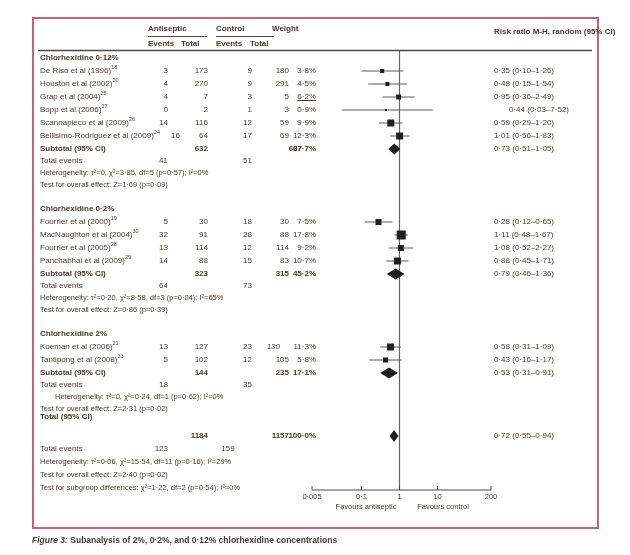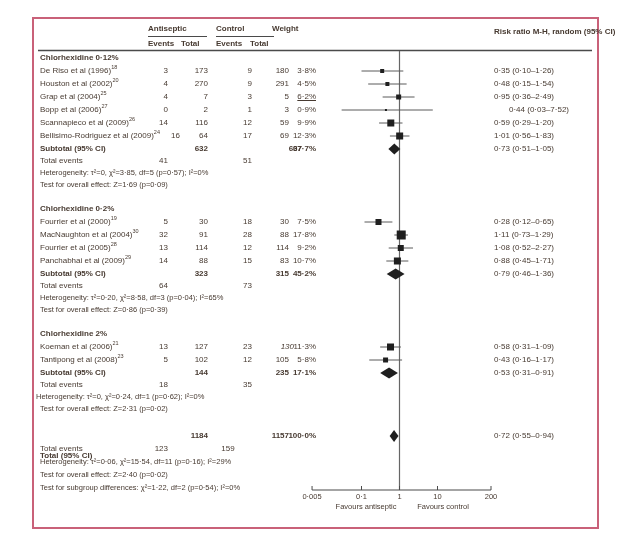--- a/index.html
+++ b/index.html
@@ -140,21 +140,21 @@
       <div class="t abs right" style="left: 204px; top: 217px; width: 48px;">18</div>
       <div class="t abs right" style="left: 241px; top: 217px; width: 48px;">30</div>
       <div class="t abs right" style="left: 268px; top: 217px; width: 48px;">7·5%</div>
       <div class="t abs " style="left: 494px; top: 217px;">0·28 (0·12–0·65)</div>
       <div class="t abs " style="left: 40px; top: 230px;">MacNaughton et al (2004)<sup>30</sup></div>
       <div class="t abs right" style="left: 120px; top: 230px; width: 48px;">32</div>
       <div class="t abs right" style="left: 160px; top: 230px; width: 48px;">91</div>
       <div class="t abs right" style="left: 204px; top: 230px; width: 48px;">28</div>
       <div class="t abs right" style="left: 241px; top: 230px; width: 48px;">88</div>
       <div class="t abs right" style="left: 268px; top: 230px; width: 48px;">17·8%</div>
-      <div class="t abs " style="left: 494px; top: 230px;">1·11 (0·73–1·29)</div>
+      <div class="t abs " style="left: 494px; top: 230px;">1·11 (0·48–1·67)</div>
       <div class="t abs " style="left: 40px; top: 243px;">Fourrier et al (2005)<sup>28</sup></div>
       <div class="t abs right" style="left: 120px; top: 243px; width: 48px;">13</div>
       <div class="t abs right" style="left: 160px; top: 243px; width: 48px;">114</div>
       <div class="t abs right" style="left: 204px; top: 243px; width: 48px;">12</div>
       <div class="t abs right" style="left: 241px; top: 243px; width: 48px;">114</div>
       <div class="t abs right" style="left: 268px; top: 243px; width: 48px;">9·2%</div>
       <div class="t abs " style="left: 494px; top: 243px;">1·08 (0·52–2·27)</div>
       <div class="t abs " style="left: 40px; top: 256px;">Panchabhai et al (2009)<sup>29</sup></div>
       <div class="t abs right" style="left: 120px; top: 256px; width: 48px;">14</div>
       <div class="t abs right" style="left: 160px; top: 256px; width: 48px;">88</div>
@@ -170,41 +170,41 @@
       <div class="t abs " style="left: 40px; top: 281px;">Total events</div>
       <div class="t abs right" style="left: 120px; top: 281px; width: 48px;">64</div>
       <div class="t abs right" style="left: 204px; top: 281px; width: 48px;">73</div>
       <div class="t abs small" style="left: 40px; top: 293px;">Heterogeneity: τ²=0·20, χ²=8·58, df=3 (p=0·04); I²=65%</div>
       <div class="t abs small" style="left: 40px; top: 305px;">Test for overall effect: Z=0·86 (p=0·39)</div>
       <div class="t abs b" style="left: 40px; top: 329px;">Chlorhexidine 2%</div>
       <div class="t abs " style="left: 40px; top: 342px;">Koeman et al (2006)<sup>21</sup></div>
       <div class="t abs right" style="left: 120px; top: 342px; width: 48px;">13</div>
       <div class="t abs right" style="left: 160px; top: 342px; width: 48px;">127</div>
       <div class="t abs right" style="left: 204px; top: 342px; width: 48px;">23</div>
-      <div class="t abs right" style="left: 246px; top: 342px; width: 48px; font-style: italic;">130</div>
+      <div class="t abs right" style="left: 232px; top: 342px; width: 48px; font-style: italic;">130</div>
       <div class="t abs right" style="left: 268px; top: 342px; width: 48px;">11·3%</div>
       <div class="t abs " style="left: 494px; top: 342px;">0·58 (0·31–1·09)</div>
       <div class="t abs " style="left: 40px; top: 355px;">Tantipong et al (2008)<sup>23</sup></div>
       <div class="t abs right" style="left: 120px; top: 355px; width: 48px;">5</div>
       <div class="t abs right" style="left: 160px; top: 355px; width: 48px;">102</div>
       <div class="t abs right" style="left: 204px; top: 355px; width: 48px;">12</div>
       <div class="t abs right" style="left: 241px; top: 355px; width: 48px;">105</div>
       <div class="t abs right" style="left: 268px; top: 355px; width: 48px;">5·8%</div>
       <div class="t abs " style="left: 494px; top: 355px;">0·43 (0·16–1·17)</div>
       <div class="t abs b" style="left: 40px; top: 368px;">Subtotal (95% CI)</div>
       <div class="t abs right b" style="left: 160px; top: 368px; width: 48px;">144</div>
       <div class="t abs right b" style="left: 241px; top: 368px; width: 48px;">235</div>
       <div class="t abs right b" style="left: 268px; top: 368px; width: 48px;">17·1%</div>
       <div class="t abs " style="left: 494px; top: 368px;">0·53 (0·31–0·91)</div>
       <div class="t abs " style="left: 40px; top: 380px;">Total events</div>
       <div class="t abs right" style="left: 120px; top: 380px; width: 48px;">18</div>
       <div class="t abs right" style="left: 204px; top: 380px; width: 48px;">35</div>
-      <div class="t abs small" style="left: 36px; top: 392px;">Heterogeneity: τ²=0, χ²=0·24, df=1 (p=0·62); I²=0%</div>
+      <div class="t abs small" style="left: 55px; top: 392px;">Heterogeneity: τ²=0, χ²=0·24, df=1 (p=0·62); I²=0%</div>
       <div class="t abs small" style="left: 40px; top: 404px;">Test for overall effect: Z=2·31 (p=0·02)</div>
-      <div class="t abs b" style="left: 40px; top: 451px;">Total (95% CI)</div>
+      <div class="t abs b" style="left: 40px; top: 412px;">Total (95% CI)</div>
       <div class="t abs right b" style="left: 160px; top: 431px; width: 48px;">1184</div>
       <div class="t abs right b" style="left: 241px; top: 431px; width: 48px;">1157</div>
       <div class="t abs right b" style="left: 268px; top: 431px; width: 48px;">100·0%</div>
       <div class="t abs " style="left: 494px; top: 431px;">0·72 (0·55–0·94)</div>
       <div class="t abs " style="left: 40px; top: 444px;">Total events</div>
       <div class="t abs right" style="left: 120px; top: 444px; width: 48px;">123</div>
       <div class="t abs right" style="left: 204px; top: 444px; width: 48px; text-align: center;">159</div>
       <div class="t abs small" style="left: 40px; top: 457px;">Heterogeneity: τ²=0·06, χ²=15·54, df=11 (p=0·16); I²=29%</div>
       <div class="t abs small" style="left: 40px; top: 470px;">Test for overall effect: Z=2·40 (p=0·02)</div>
       <div class="t abs small" style="left: 40px; top: 483px;">Test for subgroup differences: χ²=1·22, df=2 (p=0·54); I²=0%</div>
@@ -213,13 +213,18 @@
       <div class="t abs small center" style="left: 384.5px; top: 492px; width: 30px;">1</div>
       <div class="t abs small center" style="left: 422.5px; top: 492px; width: 30px;">10</div>
       <div class="t abs small center" style="left: 476px; top: 492px; width: 30px;">200</div>
     </div>
 
   <div id="axis-labels">
     <div class="abs t small center" style="left:326px;top:502px;width:80px;">Favours antiseptic</div>
     <div class="abs t small center" style="left:403px;top:502px;width:80px;">Favours control</div>
   </div>
 
+  <div id="caption">
+    <span class="lab">Figure 3:</span>
+    <span> </span>
+    <span class="txt">Subanalysis of 2%, 0·2%, and 0·12% chlorhexidine concentrations</span>
+  </div>
 </div>
 
 </body></html>

